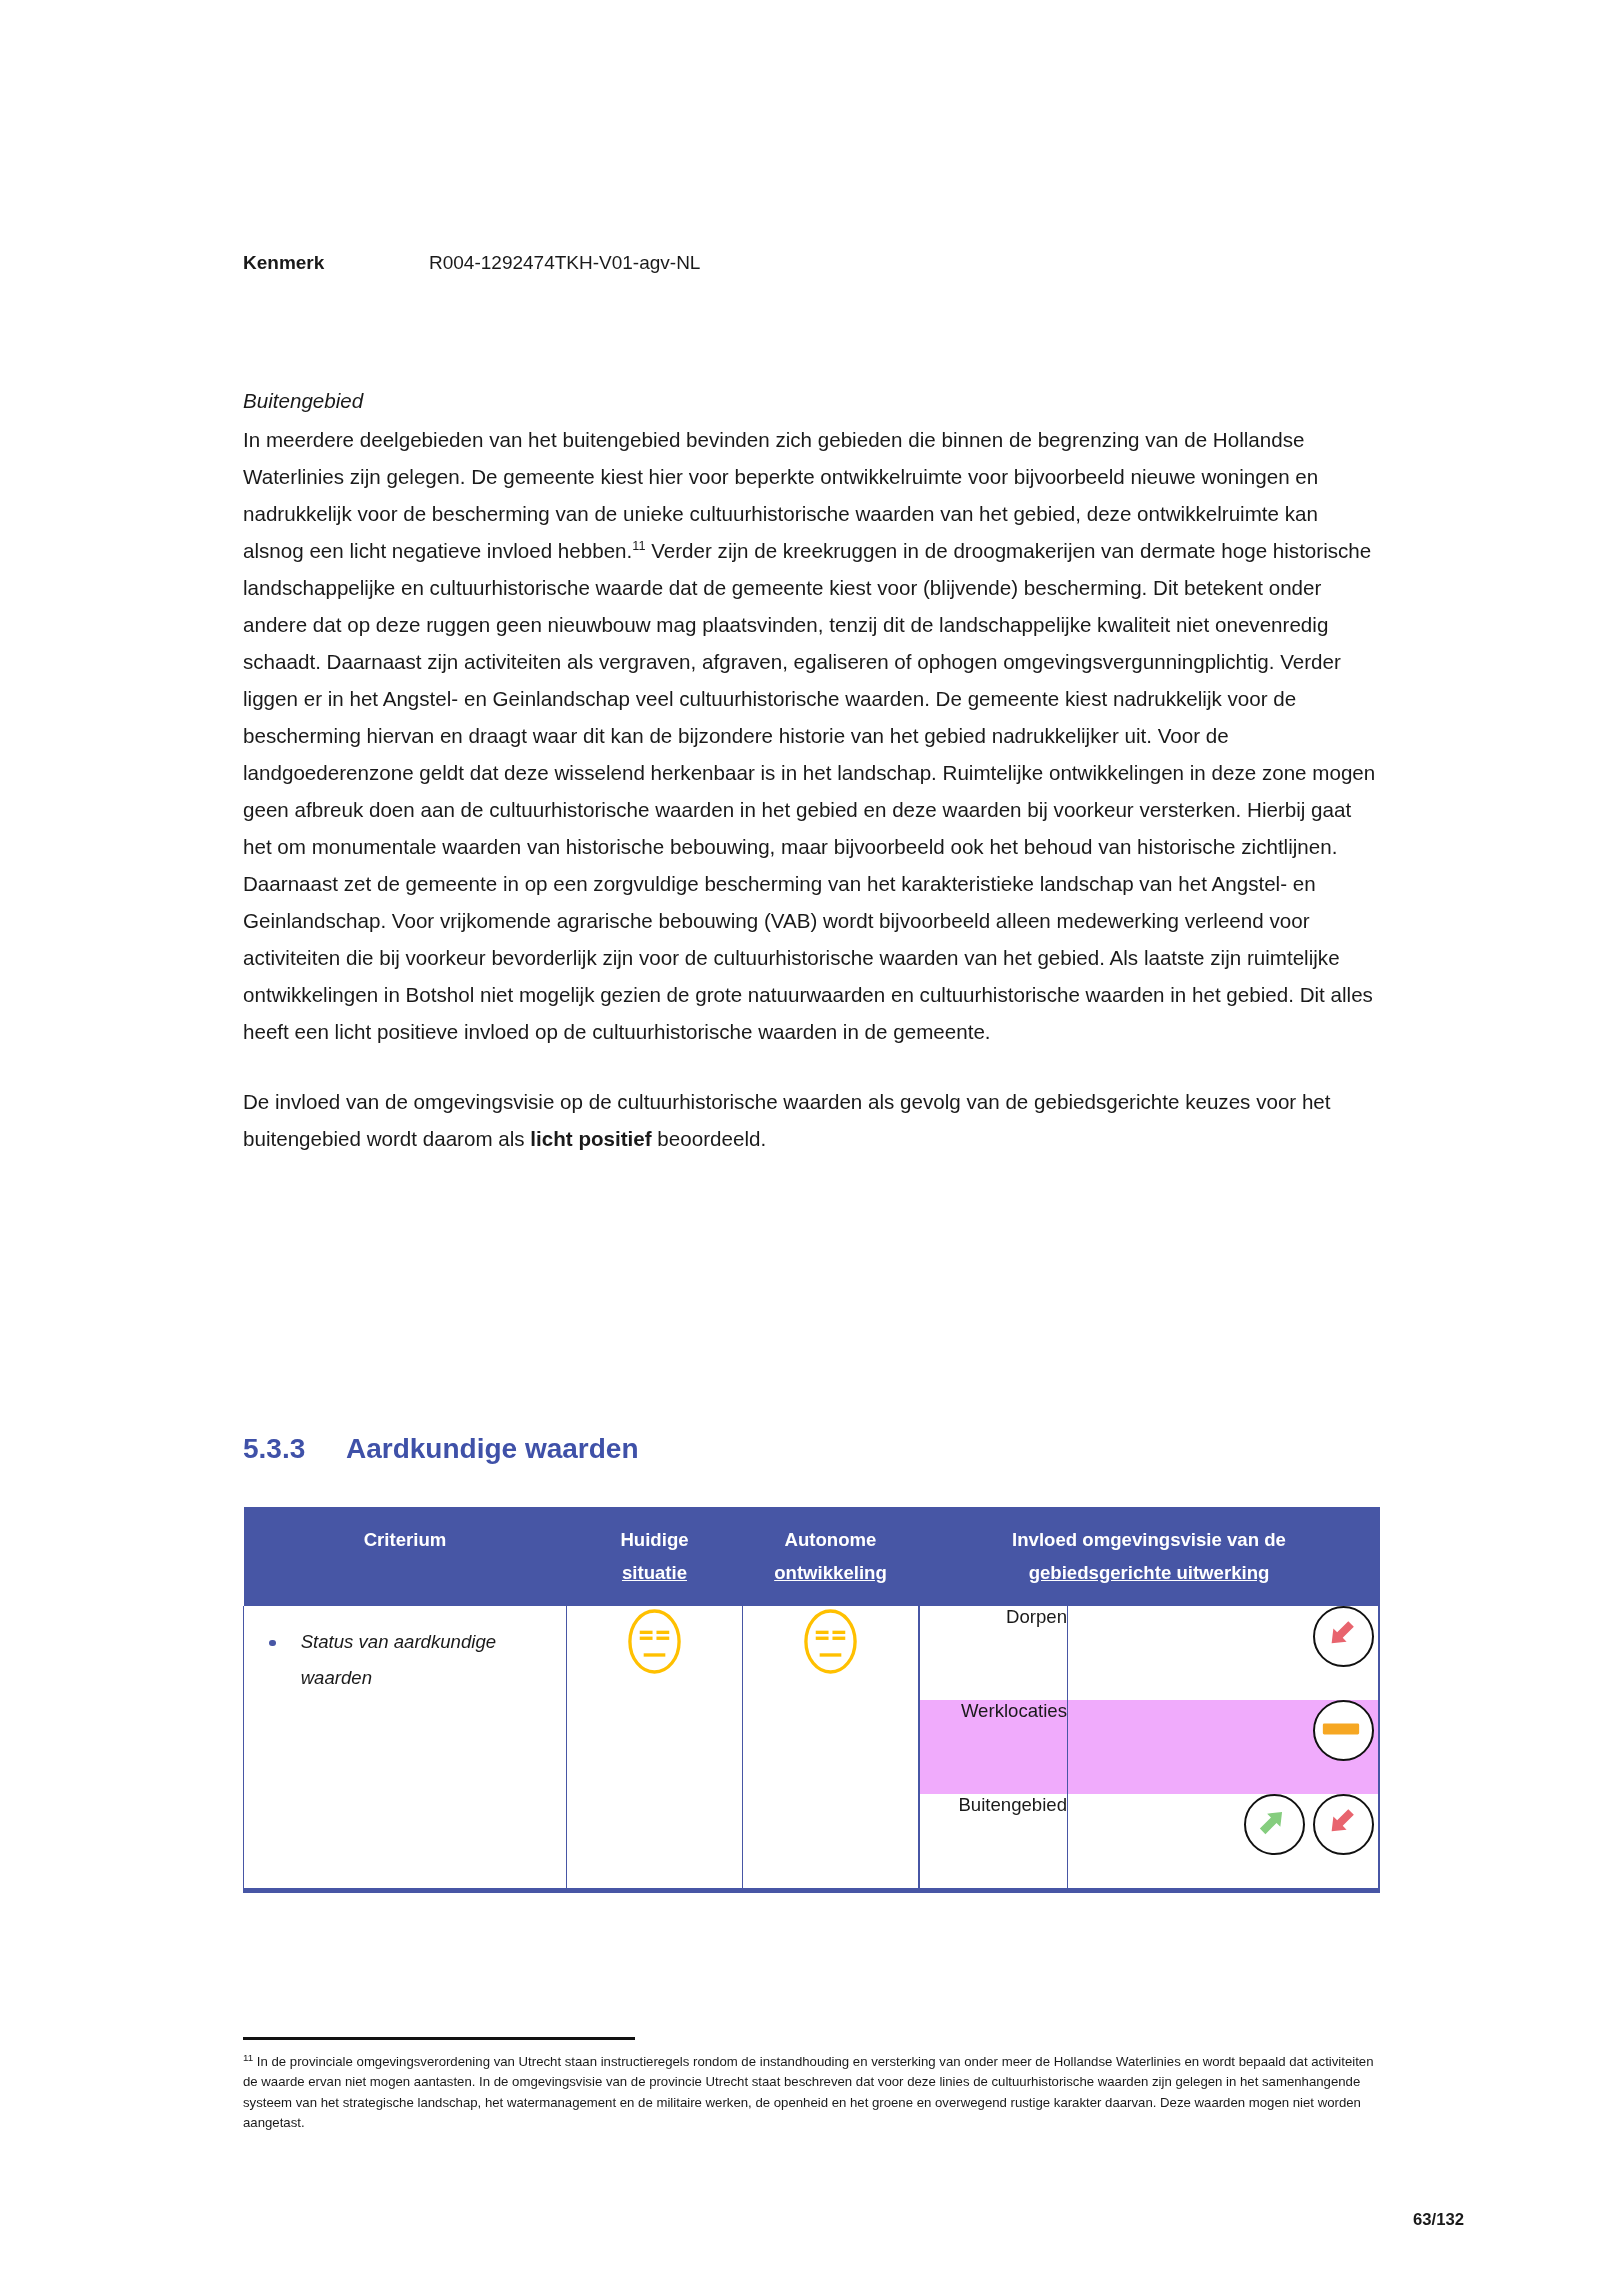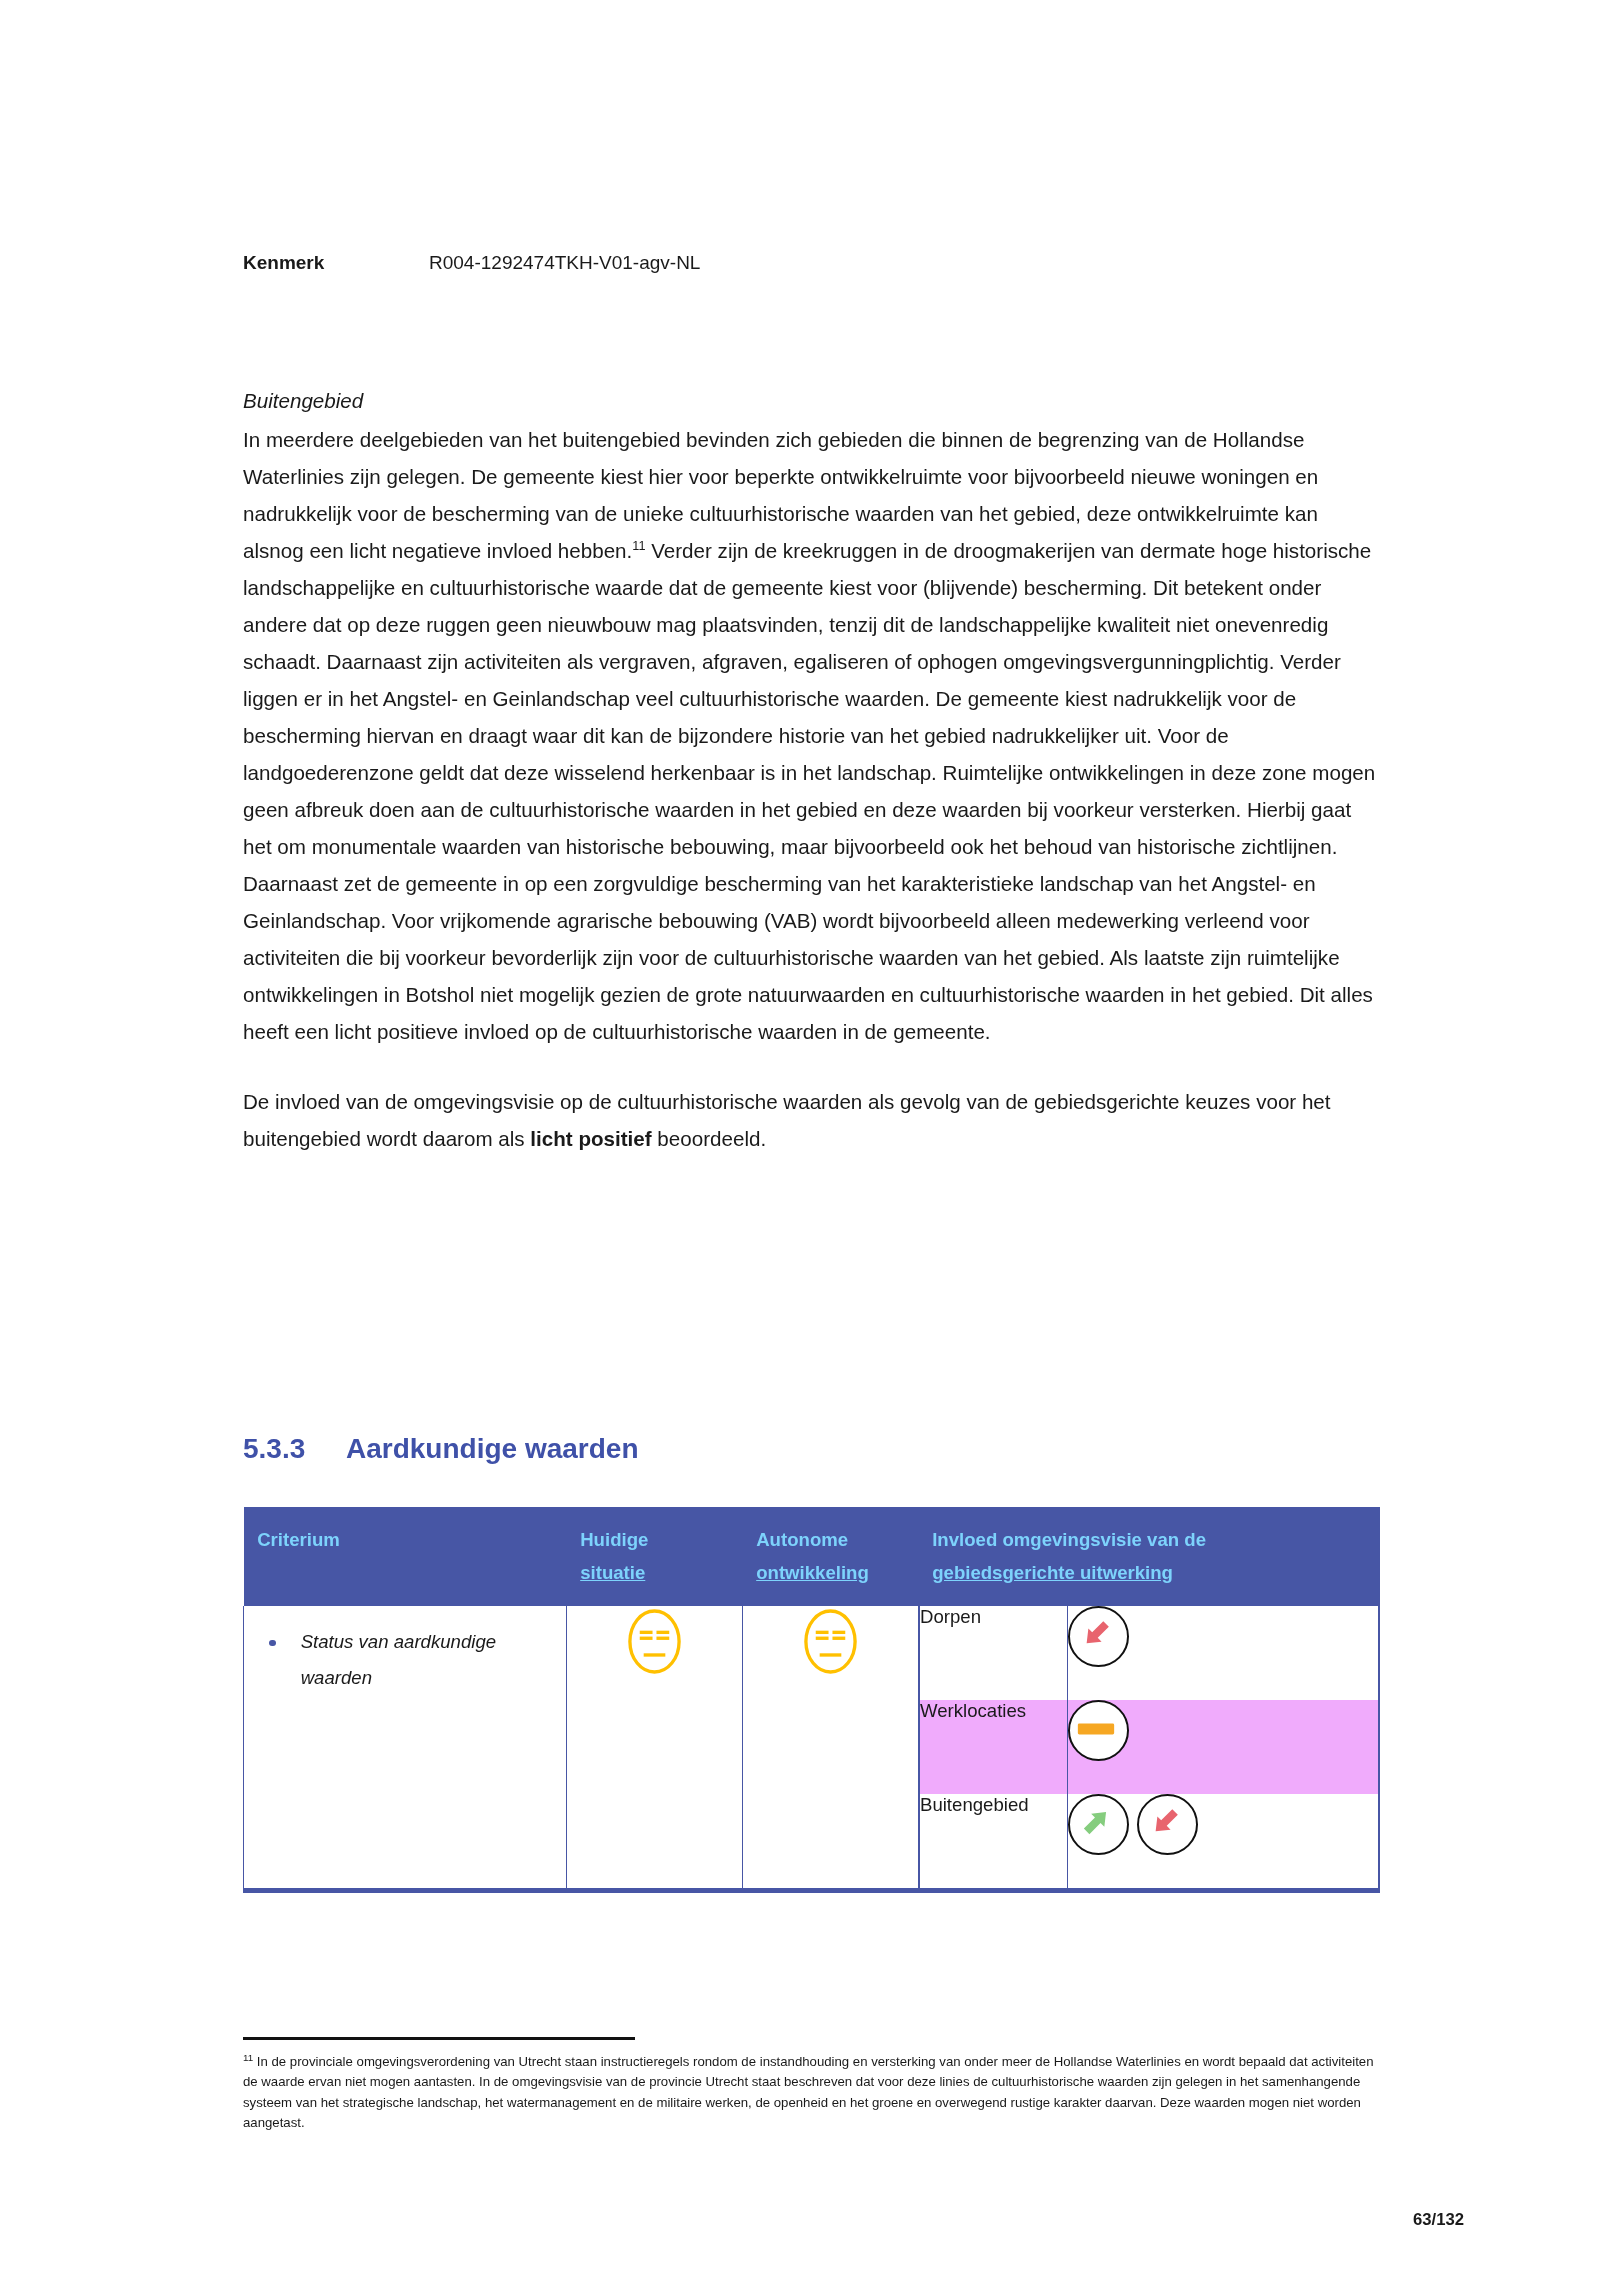--- a/index.html
+++ b/index.html
@@ -96,24 +96,24 @@
     top: 1507px;
     width: 1137px;
   }
   table.assess {
     border-collapse: collapse;
     width: 100%;
     table-layout: fixed;
   }
   table.assess thead th {
     background: #4756a5;
-    color: #7dd3fc;
+    color: #ffffff;
     font-size: 18.6px;
     font-weight: bold;
-    text-align: left;
+    text-align: center;
     padding: 15.7px 13.7px 17.6px 13.7px;
     vertical-align: top;
     line-height: 33px;
     border: none;
   }
   .th-l2 { display: block; text-decoration: underline; }
   col.c-crit { width: 323px; }
   col.c-huid { width: 176px; }
   col.c-auto { width: 176px; }
   col.c-inv  { width: 461px; }
@@ -153,20 +153,21 @@
   .cell-face {
     text-align: center;
     padding-top: 17.6px;
   }
   .cell-sub { padding: 0; }
 
   table.subtbl {
     border-collapse: collapse;
     width: 100%;
     table-layout: fixed;
+    text-align: right;
   }
   table.subtbl td {
     border: none;
     padding: 0;
     vertical-align: middle;
   }
   table.subtbl tr.alt td { background: #f0abfc; }
   .sub-label {
     width: 147px;
     font-size: 18.6px;

